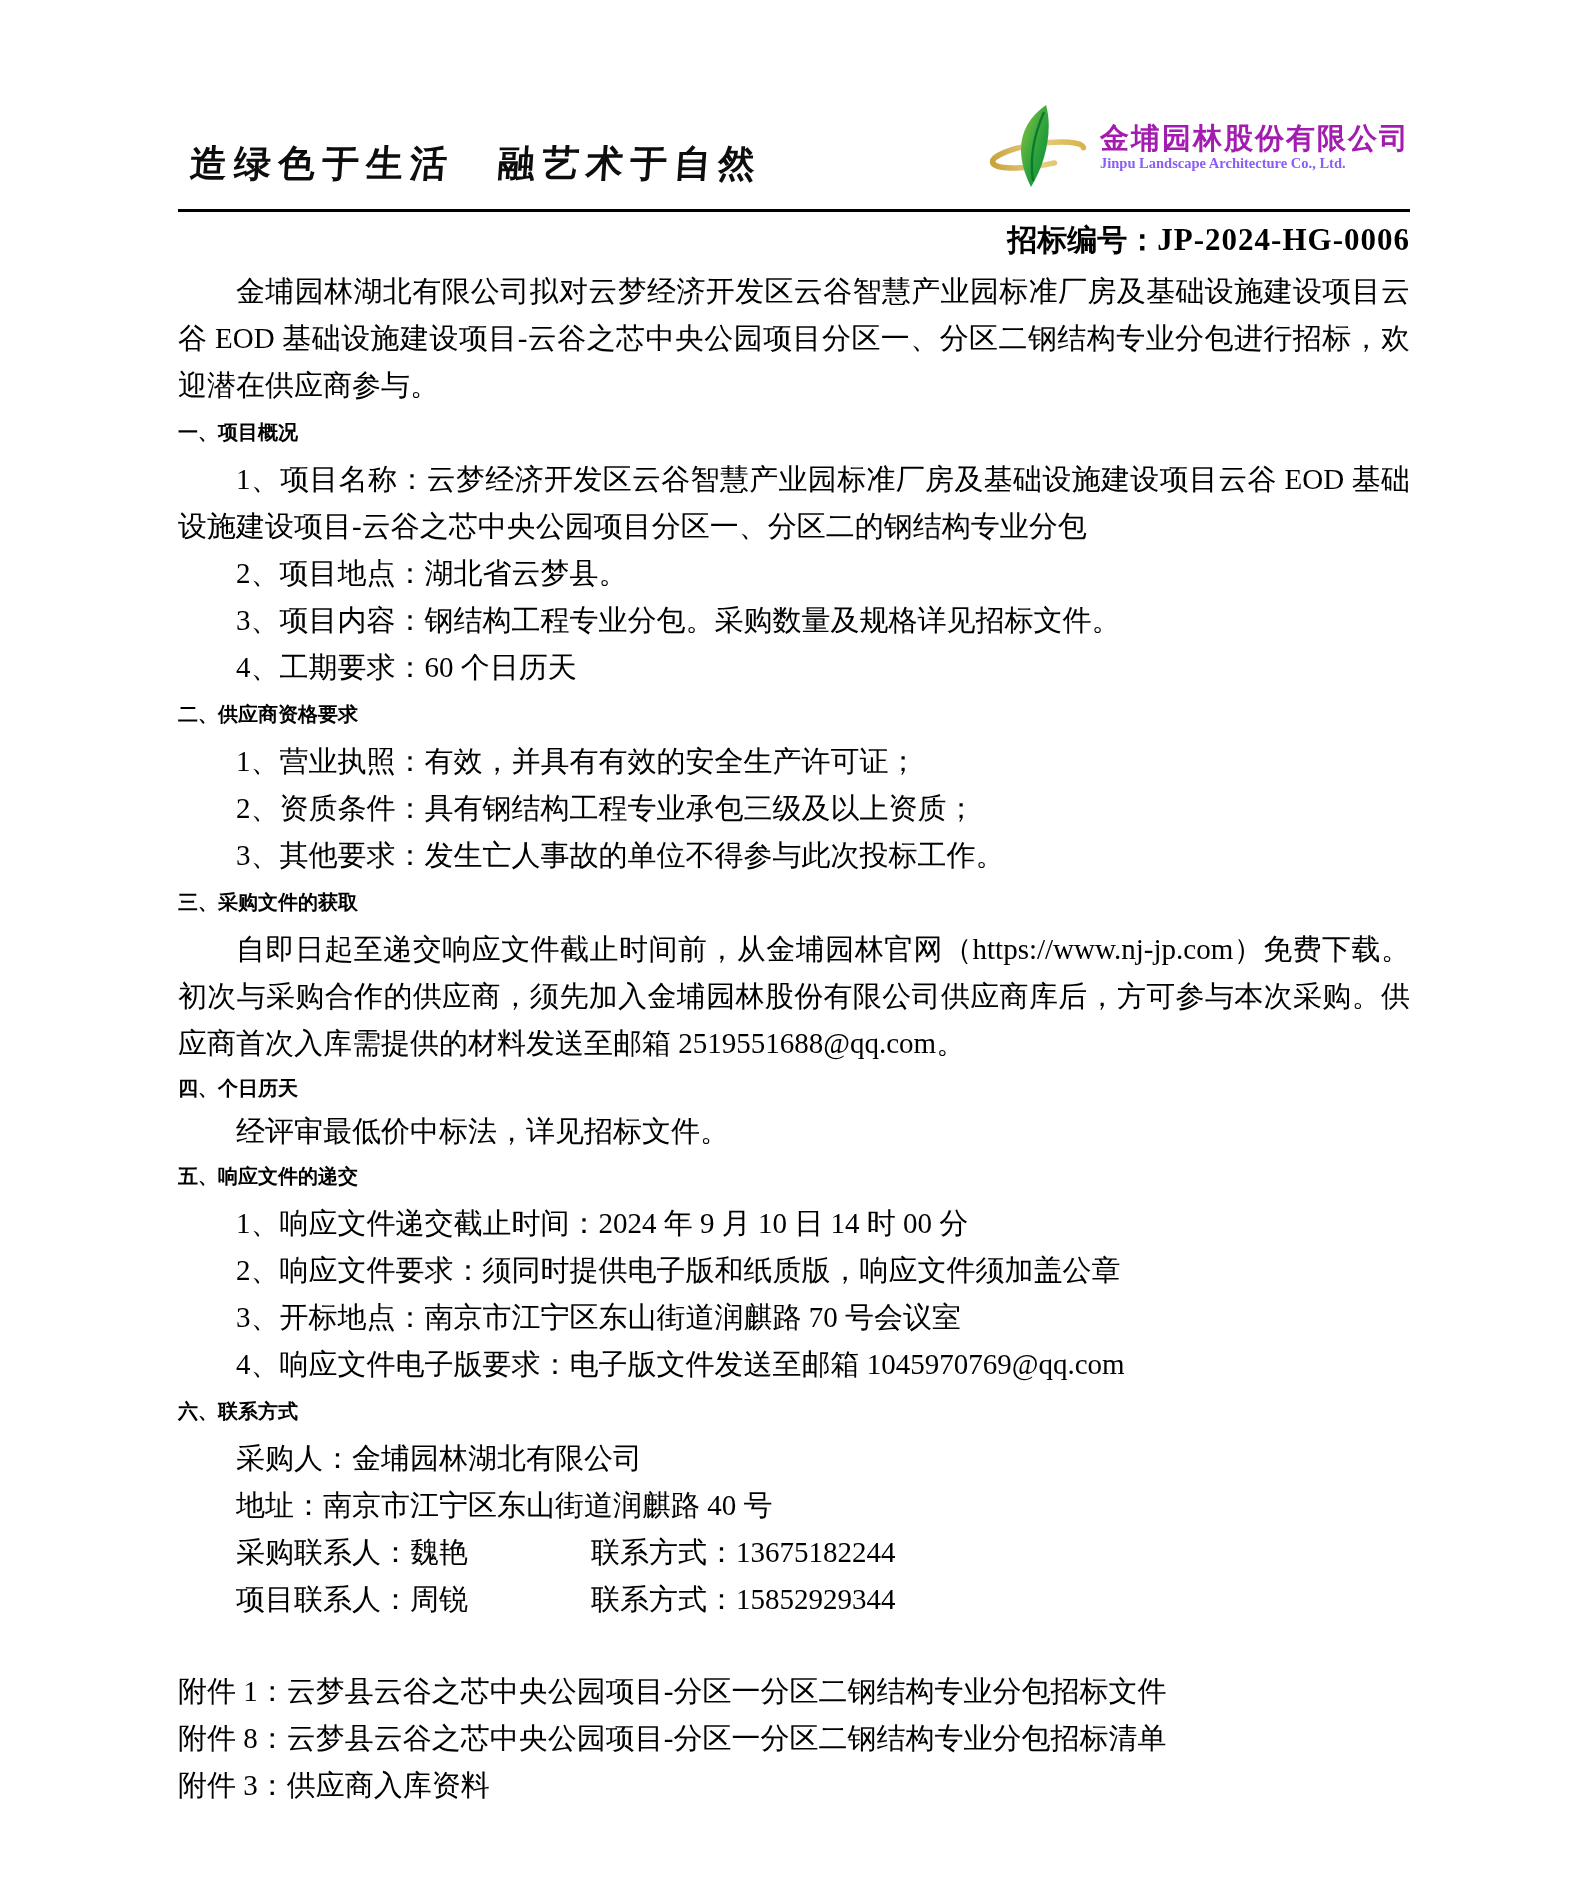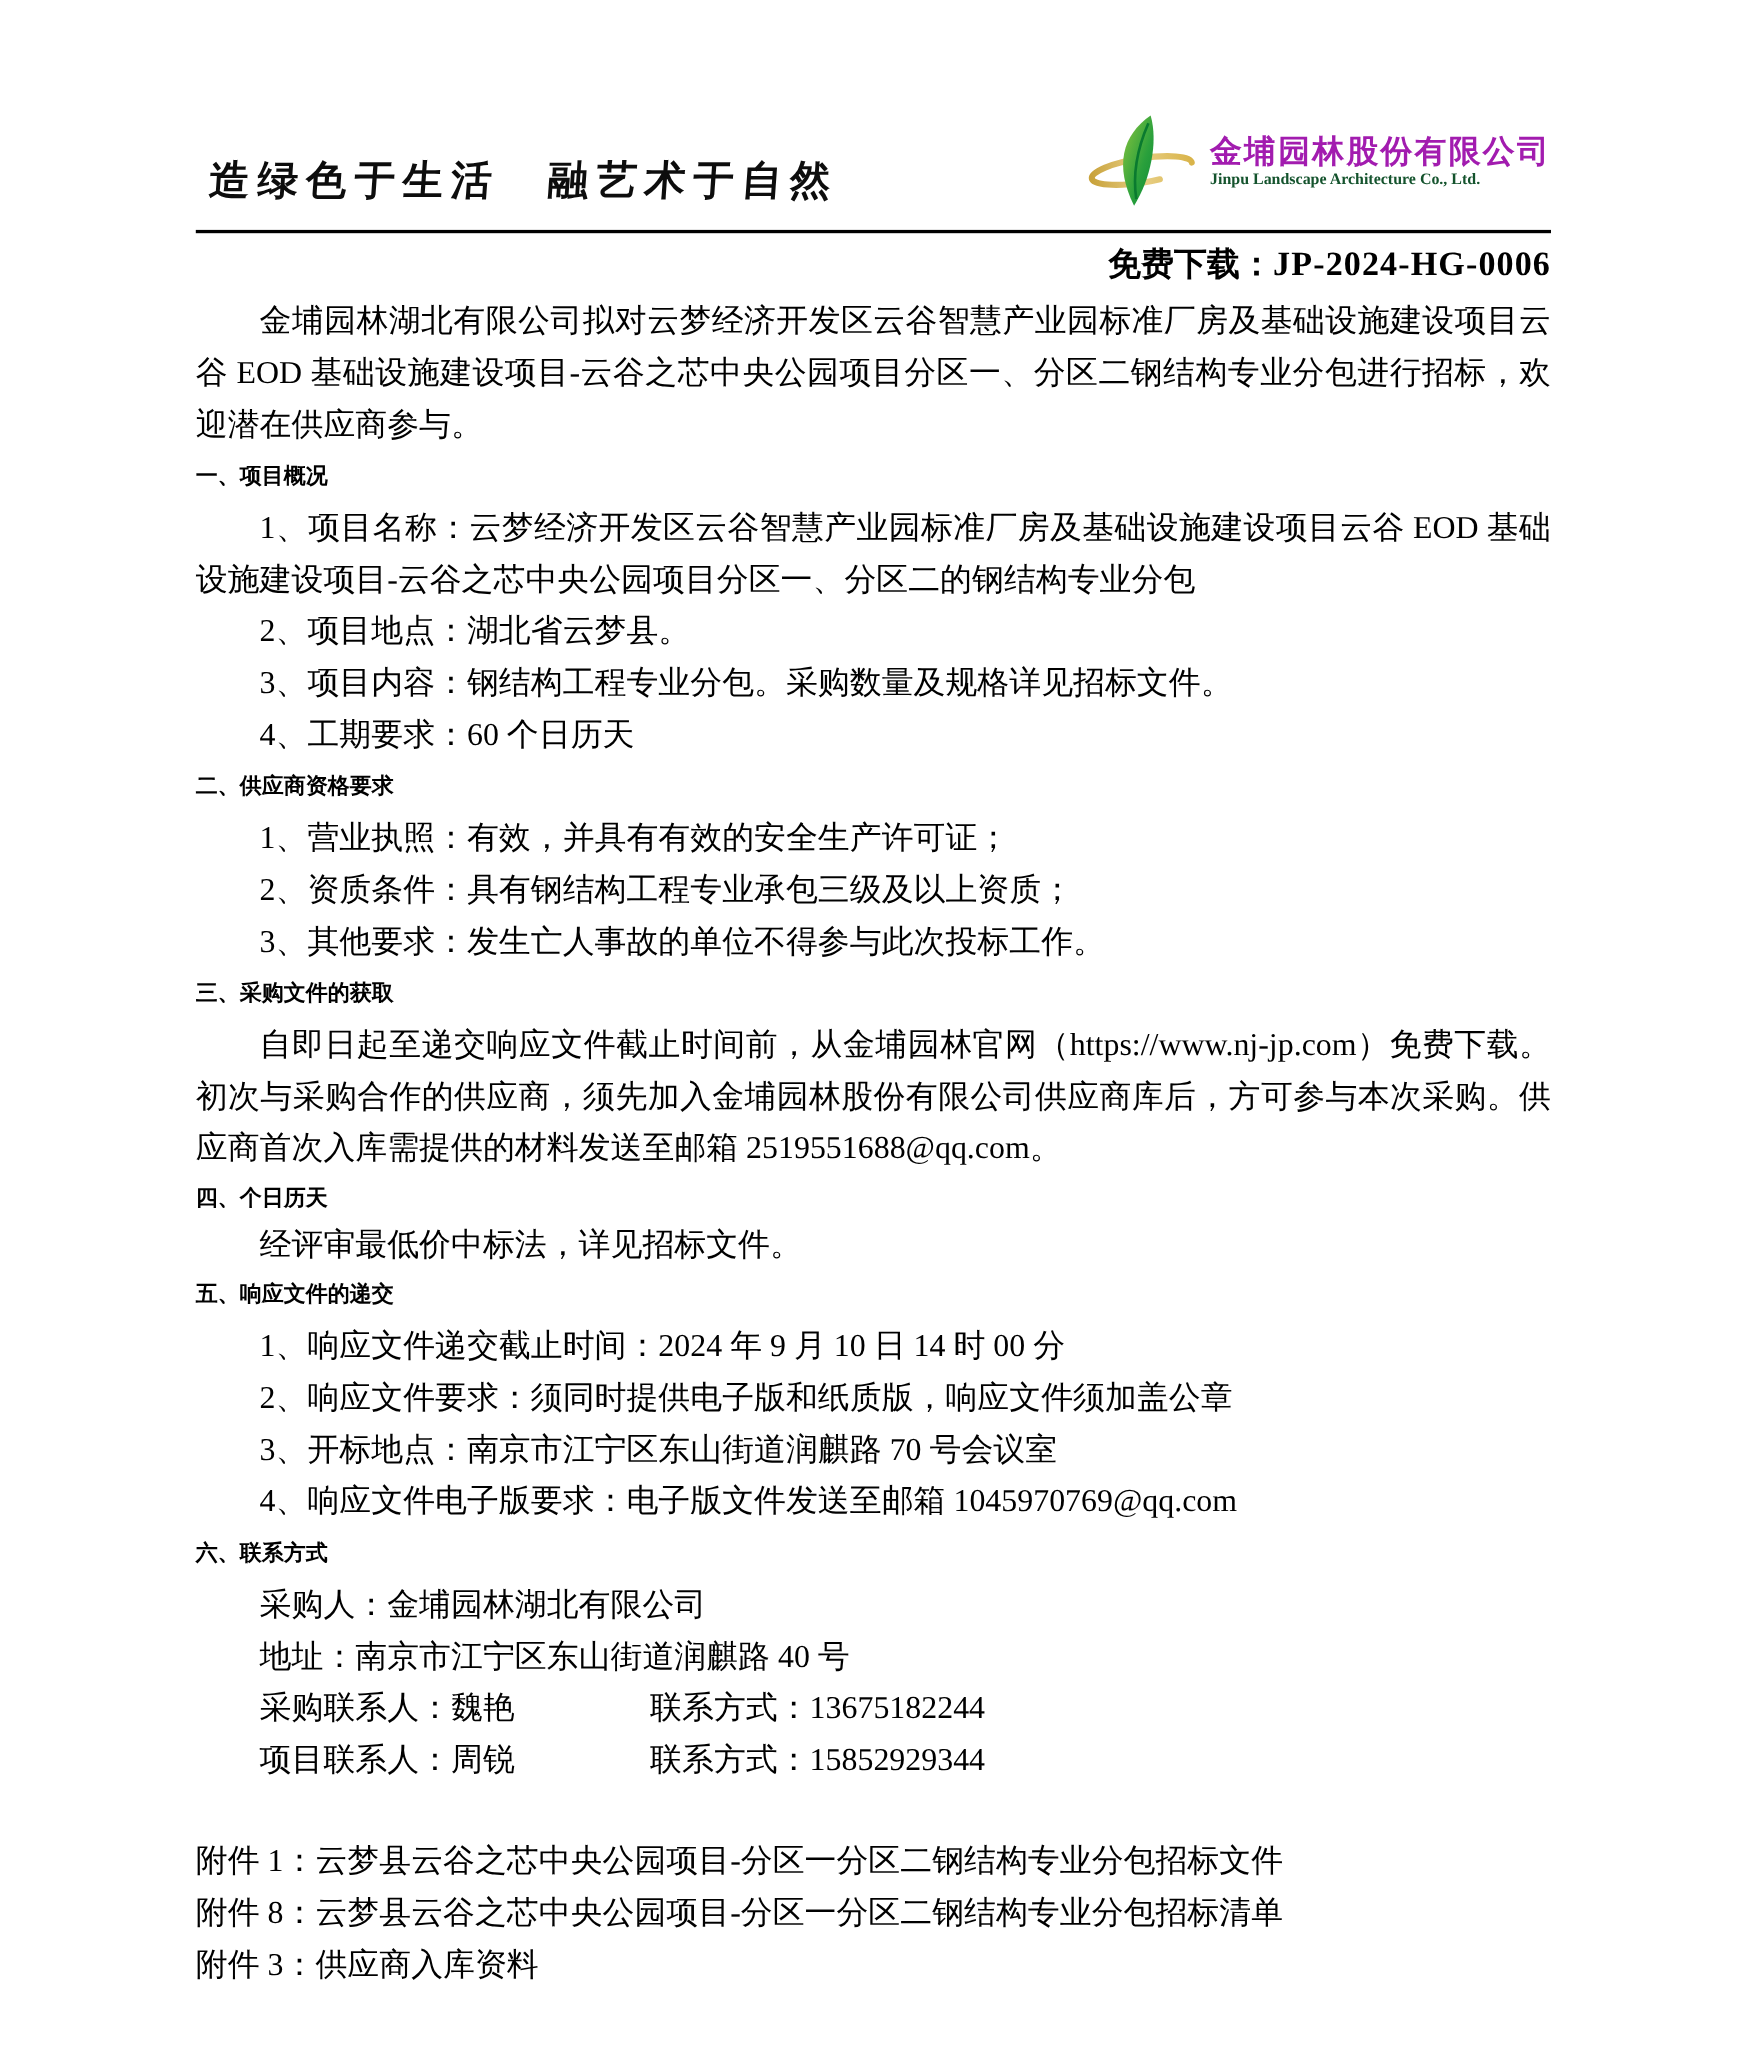--- a/index.html
+++ b/index.html
@@ -42,21 +42,21 @@
     font-weight:700;
     font-size:29px;
     letter-spacing:2px;
     color:#a21caf;
     white-space:nowrap;
   }
   .logo-en{
     font-family:"Liberation Serif","DejaVu Serif",serif;
     font-weight:700;
     font-size:14.5px;
-    color:#14532d;
+    color:#8b5cf6;
     margin-top:3px;
     white-space:nowrap;
   }
 
   
   .tender-line{
     margin-top:5px;
     text-align:right;
     line-height:46px;
     white-space:nowrap;
@@ -119,21 +119,21 @@
           <path d="M58 9 C 47 34, 44 58, 47 78" stroke="#0a7a2f" stroke-width="2.4" fill="none"></path>
         </svg>
         <div class="logo-text">
           <div class="logo-cn">金埔园林股份有限公司</div>
           <div class="logo-en">Jinpu Landscape Architecture Co., Ltd.</div>
         </div>
       </div>
     </div>
 
     <div class="tender-line">
-      <span class="tender-label">免费下载：</span><span class="tender-value">JP-2024-HG-0006</span>
+      <span class="tender-label">招标编号：</span><span class="tender-value">JP-2024-HG-0006</span>
     </div>
 
     <div class="doc">
 
       <p class="para-indent intro">金埔园林湖北有限公司拟对云梦经济开发区云谷智慧产业园标准厂房及基础设施建设项目云谷 EOD 基础设施建设项目-云谷之芯中央公园项目分区一、分区二钢结构专业分包进行招标，欢迎潜在供应商参与。</p>
 
       <p class="sec-heading">一、项目概况</p>
       <p class="para-indent">1、项目名称：云梦经济开发区云谷智慧产业园标准厂房及基础设施建设项目云谷 EOD 基础设施建设项目-云谷之芯中央公园项目分区一、分区二的钢结构专业分包</p>
       <p class="para-indent">2、项目地点：湖北省云梦县。</p>
       <p class="para-indent">3、项目内容：钢结构工程专业分包。采购数量及规格详见招标文件。</p>

